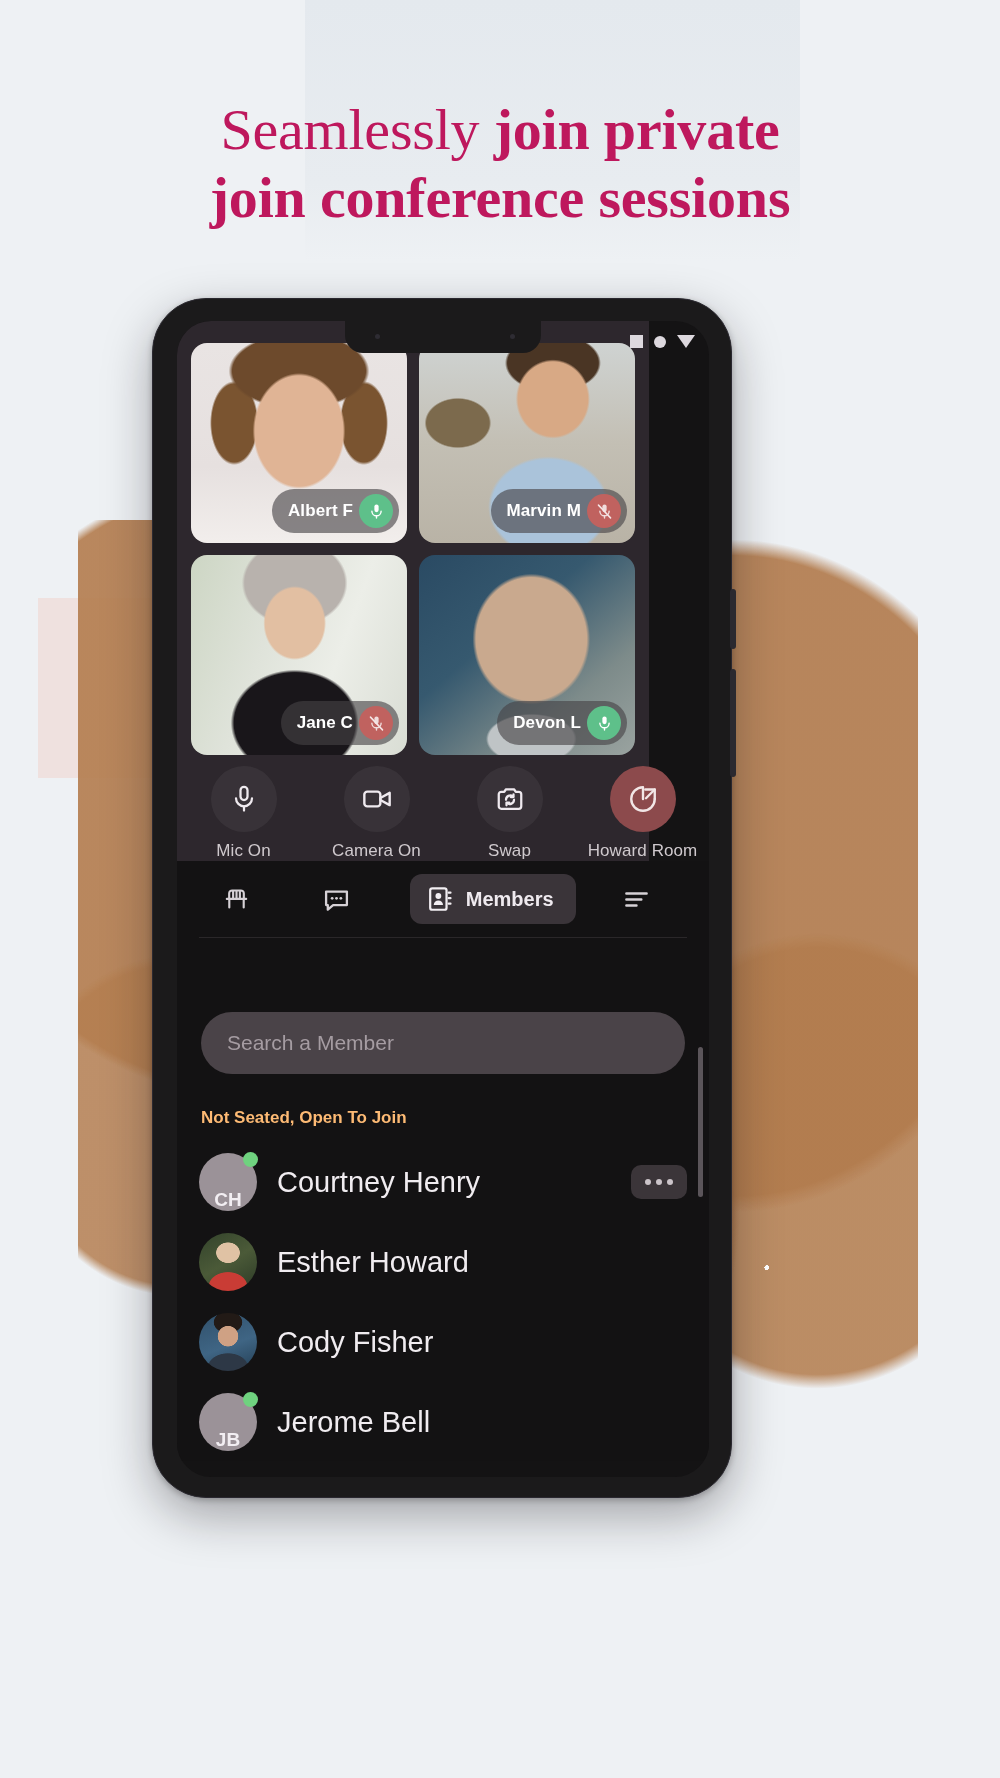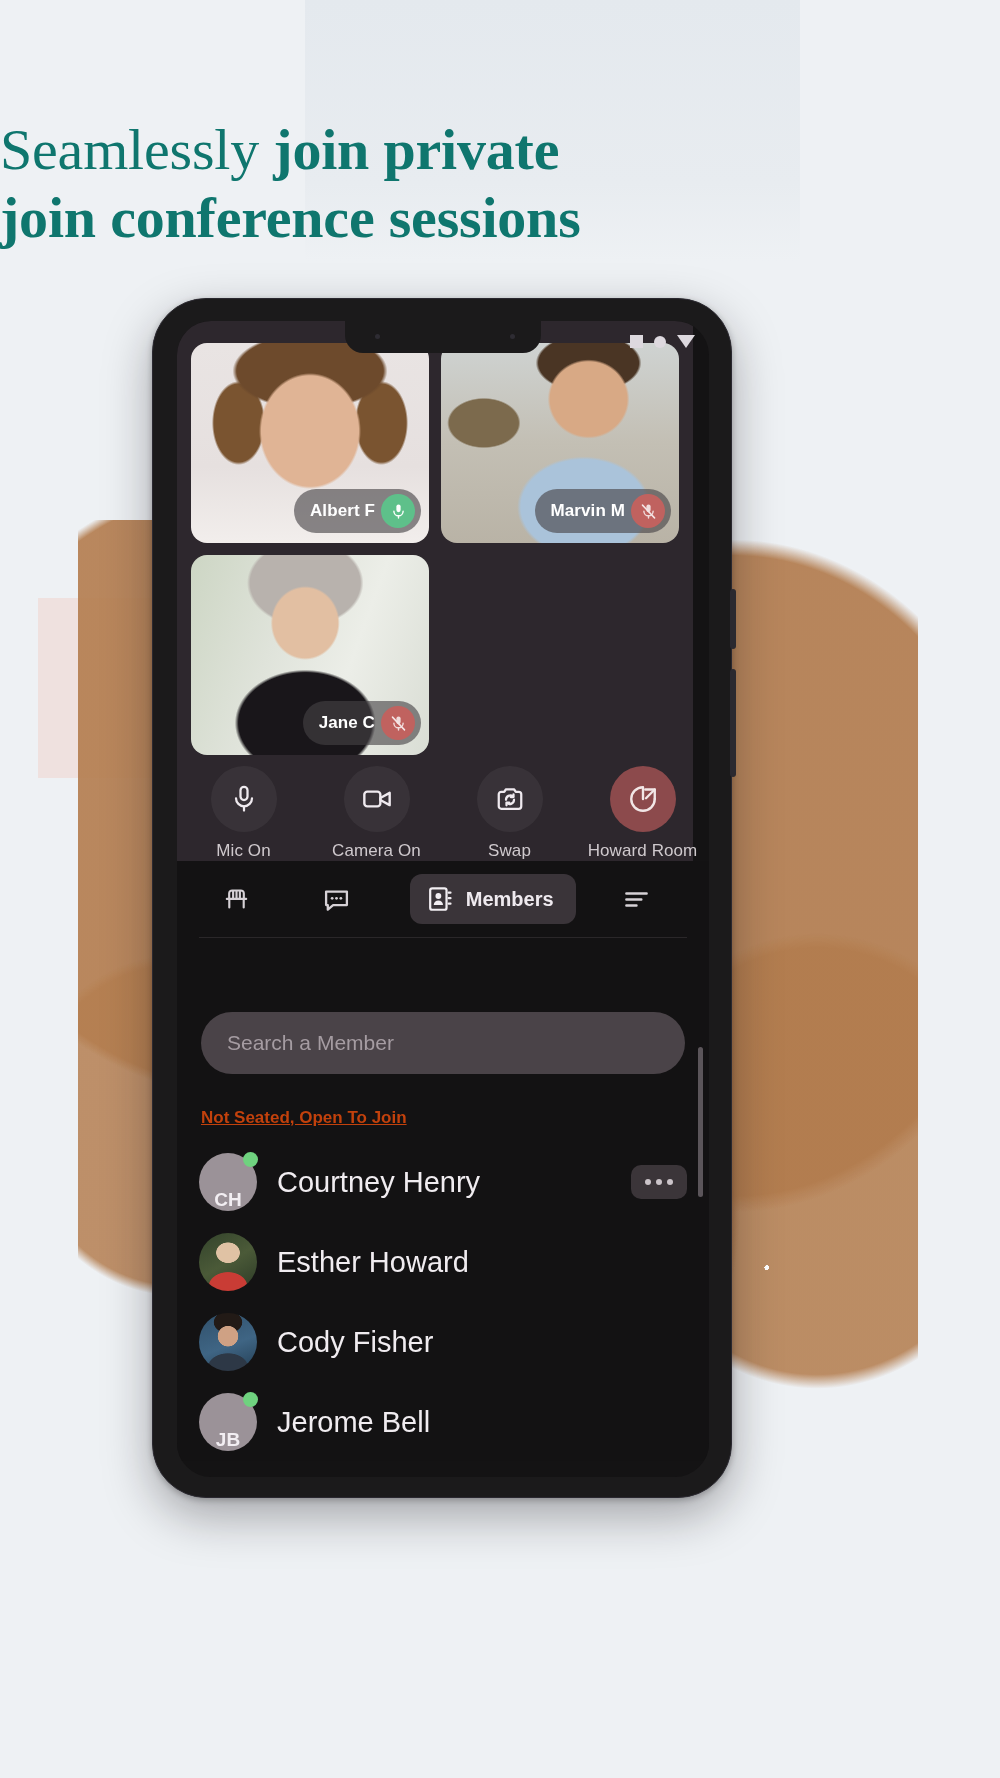--- a/index.html
+++ b/index.html
@@ -33,25 +33,26 @@
       radial-gradient(circle 4px at 82% 84%, #fff 0 60%, transparent 62%),
       radial-gradient(circle 3px at 9% 47%, rgba(255,255,255,.8) 0 60%, transparent 62%);
   }
   .bg-pink {
     position: absolute; left: 38px; top: 598px; width: 196px; height: 180px;
     background: #efdedb; opacity: .85;
   }
 
   
   .headline {
-    position: absolute; left: 0; top: 116px; width: 1000px;
+    position: absolute; left: 0; top: 96px; width: 1000px;
+    text-align: center;
     font-family: "Liberation Serif", "DejaVu Serif", serif;
     font-size: 58px;
     line-height: 68px;
-    color: #0f766e;
+    color: #be185d;
     letter-spacing: -0.2px;
   }
   .headline .reg { font-weight: 400; }
   .headline .bold { font-weight: 700; }
 
   
   .phone {
     position: absolute; left: 152px; top: 298px;
     width: 580px; height: 1200px;
     background: #1b1a1b;
@@ -87,21 +88,21 @@
     position: absolute; right: 36px; top: 36px; z-index: 60;
     display: flex; align-items: center; gap: 11px;
   }
   .st-sq { width: 13px; height: 13px; background: #ddd8de; }
   .st-dot { width: 12px; height: 12px; border-radius: 50%; background: #ddd8de; }
   .st-tri { width: 0; height: 0; border-left: 9px solid transparent;
     border-right: 9px solid transparent; border-top: 13px solid #ddd8de; }
 
   
   .video-area {
-    position: absolute; left: 0; top: 0; width: 516px; height: 540px;
+    position: absolute; left: 0; top: 0; width: 472px; height: 540px;
     background: #2d272d;
     padding: 22px 14px 12px;
   }
   .vgrid { display: grid; grid-template-columns: 1fr 1fr; gap: 12px; }
   .tile {
     position: relative; height: 200px; border-radius: 16px; overflow: hidden;
   }
   .tile .ph { position: absolute; inset: 0; }
   
   .ph-albert {
@@ -182,21 +183,21 @@
   }
 
   .searchwrap { padding: 30px 24px 0; }
   .searchbox {
     height: 62px; border-radius: 31px; background: #4a4348;
     display: flex; align-items: center; padding: 0 26px; margin-top: 44px;
   }
   .searchbox .ph-txt { color: #a59ca2; font-size: 21px; }
 
   .sect-label {
-    margin: 34px 0 0 24px; font-size: 17px; font-weight: 700; color: #c2410c; text-decoration: underline;
+    margin: 34px 0 0 24px; font-size: 17px; font-weight: 700; color: #fdba74;
   }
 
   .mlist { margin-top: 14px; }
   .mrow {
     display: flex; align-items: center; gap: 20px;
     padding: 12px 22px; height: 80px; position: relative;
   }
   .avatar {
     width: 58px; height: 58px; border-radius: 50%;
     display: flex; align-items: flex-end; justify-content: center;
@@ -305,20 +306,33 @@
               <svg width="17" height="17" viewBox="0 0 24 24" fill="none" stroke="#f0dcdc" stroke-width="2" stroke-linecap="round">
                 <rect x="9" y="2" width="6" height="11" rx="3" fill="#f0dcdc" stroke="none"></rect>
                 <path d="M5.5 11.5a6.5 6.5 0 0 0 13 0"></path>
                   <path d="M12 18v3.2"></path>
                 <path d="M3.5 3 20.5 21" stroke="#f5e6e6" stroke-width="2.1"></path>
               </svg>
             </span>
           </div>
         </div>
 
+        <div class="tile">
+          <div class="ph ph-devon"></div>
+          <div class="namepill">
+            <span class="nm">Devon L</span>
+            <span class="mic-badge mic-on">
+              <svg width="17" height="17" viewBox="0 0 24 24" fill="none" stroke="#fff" stroke-width="2" stroke-linecap="round">
+                <rect x="9" y="2" width="6" height="11" rx="3" fill="#fff" stroke="none"></rect>
+                <path d="M5.5 11.5a6.5 6.5 0 0 0 13 0"></path>
+                  <path d="M12 18v3.2"></path>
+              </svg>
+            </span>
+          </div>
+        </div>
       </div>
 
       <div class="controls">
 
         <div class="ctl">
           <div class="circ">
             <svg width="30" height="30" viewBox="0 0 24 24" fill="none" stroke="#efeaef" stroke-width="1.8" stroke-linecap="round">
               <rect x="9.2" y="2.2" width="5.6" height="10.6" rx="2.8"></rect>
               <path d="M5.6 11.4a6.4 6.4 0 0 0 12.8 0"></path>
                 <path d="M12 17.8v3.4"></path>

